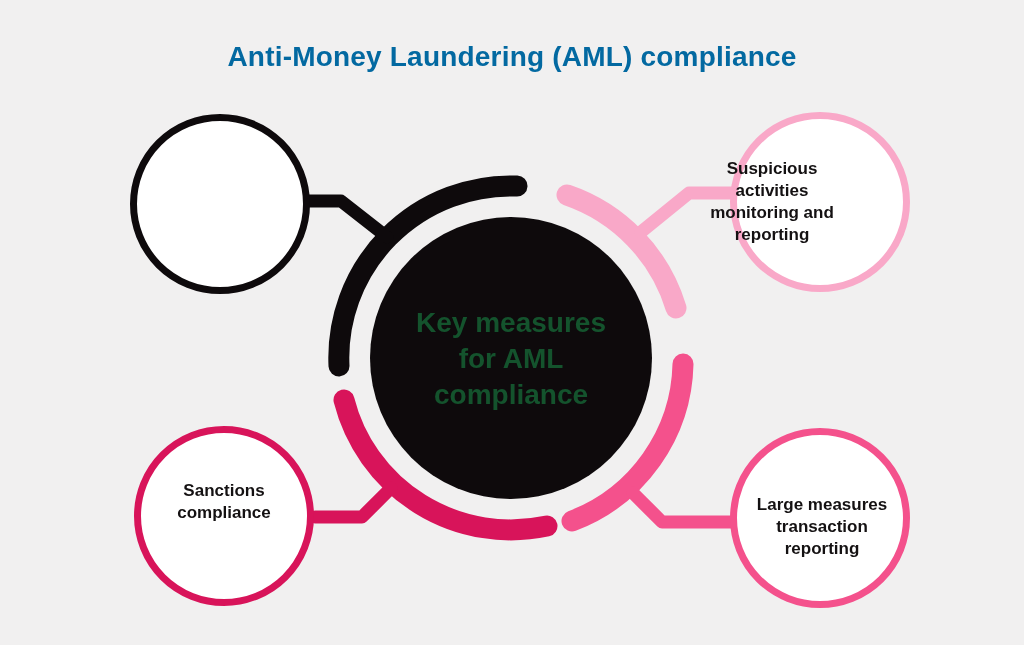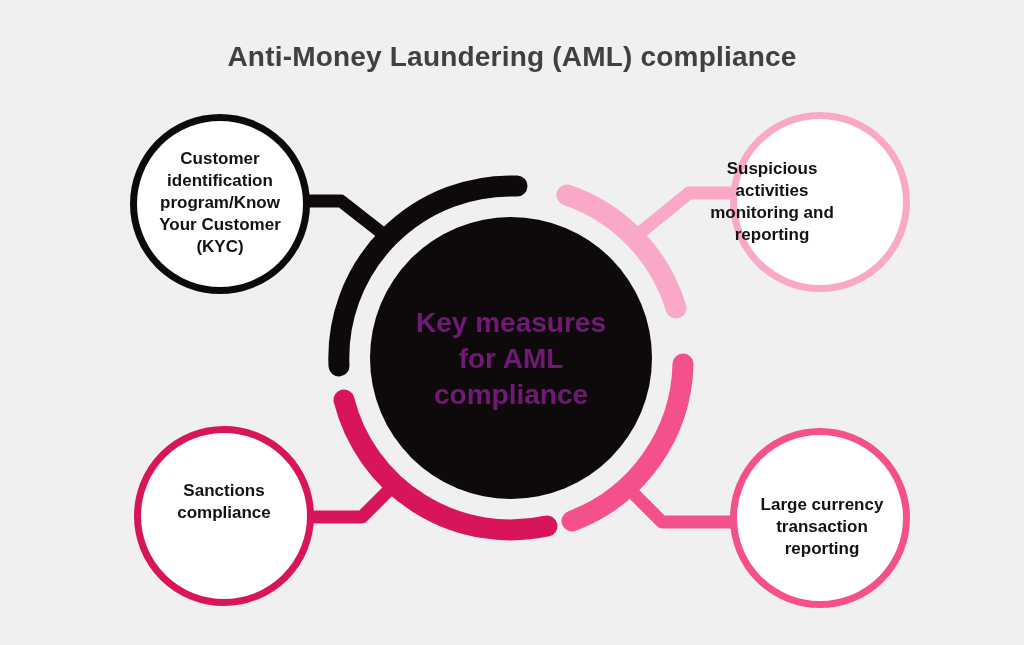--- a/index.html
+++ b/index.html
@@ -12,21 +12,21 @@
     overflow: hidden;
   }
   .title {
     position: absolute;
     top: 41px;
     left: 0;
     width: 100%;
     text-align: center;
     font-size: 28px;
     font-weight: 700;
-    color: #404040;
+    color: #0369a1;
     letter-spacing: 0.2px;
   }
   .diagram-svg {
     position: absolute;
     top: 0;
     left: 0;
   }
   .label {
     position: absolute;
     transform: translate(-50%, -50%);
@@ -40,21 +40,21 @@
   }
   .label.node {
     font-size: 17px;
     line-height: 1.3;
     width: 200px;
   }
   .label.center {
     font-size: 28px;
     line-height: 1.28;
     width: 280px;
-    color: #701a75;
+    color: #14532d;
   }
 </style>
 </head>
 <body>
 
 <div class="canvas">
 
   <div class="title">Anti-Money Laundering (AML) compliance</div>
 
   <svg class="diagram-svg" width="1024" height="645" viewBox="0 0 1024 645">
@@ -74,31 +74,26 @@
     <circle cx="220" cy="204" r="86.5" fill="#ffffff" stroke-width="7" stroke="#0e0a0c"></circle>
     <circle cx="820" cy="202" r="86.5" fill="#ffffff" stroke-width="7" stroke="#f9a8c8"></circle>
     <circle cx="224" cy="516" r="86.5" fill="#ffffff" stroke-width="7" stroke="#d8145a"></circle>
     <circle cx="820" cy="518" r="86.5" fill="#ffffff" stroke-width="7" stroke="#f4518c"></circle>
   </svg>
 
   <div class="label center" style="left:511px; top:359px;">Key measures
 for AML
 compliance</div>
 
-  <div class="label node" style="left:220px; top:203px;">Customer
-identification
-program/Know
-Your Customer
-(KYC)</div>
 
   <div class="label node" style="left:772px; top:202px;">Suspicious
 activities
 monitoring and
 reporting</div>
 
   <div class="label node" style="left:224px; top:502px;">Sanctions
 compliance</div>
 
-  <div class="label node" style="left:822px; top:527px;">Large currency
+  <div class="label node" style="left:822px; top:527px;">Large measures
 transaction
 reporting</div>
 
 </div>
 
 </body></html>

